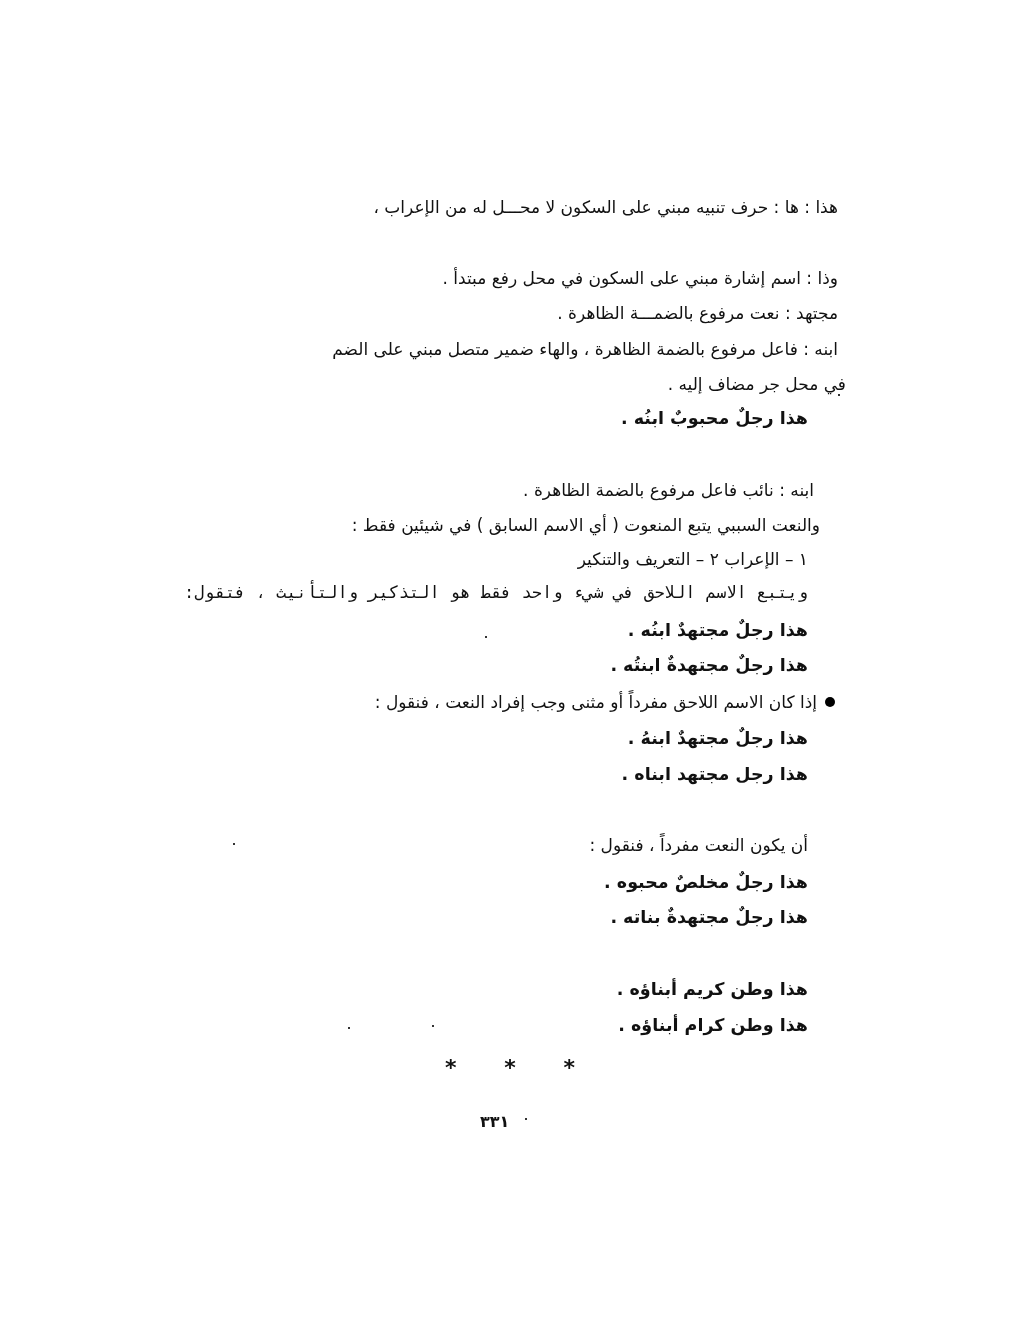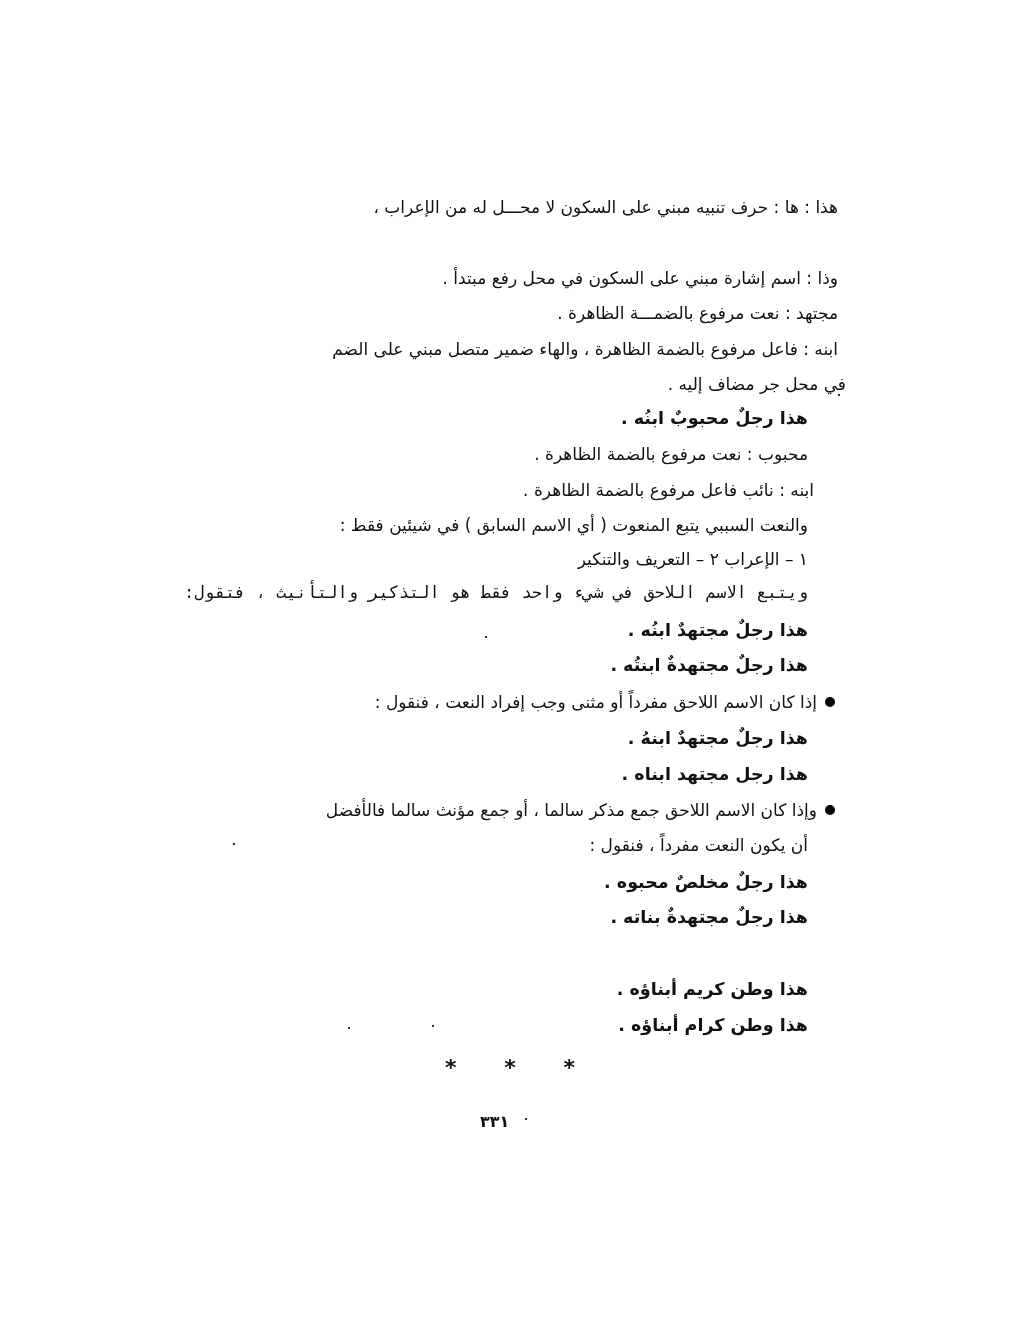--- a/index.html
+++ b/index.html
@@ -76,39 +76,35 @@
 
 <div class="page">
 
   <div class="line" style="right:182px; top:196px;">هذا : ها : حرف تنبيه مبني على السكون لا محـــل له من الإعراب ،</div>
   <div class="line" style="right:182px; top:231px;margin-top:36px;">وذا : اسم إشارة مبني على السكون في محل رفع مبتدأ .</div>
   <div class="line" style="right:182px; top:302px;">مجتهد : نعت مرفوع بالضمـــة الظاهرة .</div>
   <div class="line" style="right:182px; top:338px;">ابنه : فاعل مرفوع بالضمة الظاهرة ، والهاء ضمير متصل مبني على الضم</div>
   <div class="line" style="right:174px; top:373px;">في محل جر مضاف إليه .</div>
 
   <div class="line bold" style="right:212px; top:407px;">هذا رجلٌ محبوبٌ ابنُه .</div>
-  <div class="line" style="right:212px; top:443px;">محبوب : نعت مرفوع بالضمة الظاهرة .</div>
   <div class="line" style="right:206px; top:479px;">ابنه : نائب فاعل مرفوع بالضمة الظاهرة .</div>
 
-  <div class="line" style="right:212px; top:514px;">والنعت السببي يتبع المنعوت ( أي الاسم السابق ) في شيئين فقط :</div>
+  <div class="line" style="right:200px; top:514px;">والنعت السببي يتبع المنعوت ( أي الاسم السابق ) في شيئين فقط :</div>
   <div class="line" style="right:212px; top:548px;">١ – الإعراب              ٢ – التعريف والتنكير</div>
   <div class="line" style="right:212px; top:583px;font-family:Liberation Mono, monospace;">ويتبع الاسم اللاحق في شيء واحد فقط هو التذكير والتأنيث ، فتقول:</div>
 
   <div class="line bold" style="right:212px; top:619px;">هذا رجلٌ مجتهدٌ ابنُه .</div>
   <div class="line bold" style="right:212px; top:654px;">هذا رجلٌ مجتهدةٌ ابنتُه .</div>
 
   <div class="line" style="right:185px; top:691px;">
     <span class="bullet"></span><span>إذا كان الاسم اللاحق مفرداً أو مثنى وجب إفراد النعت ، فنقول :</span>
   </div>
   <div class="line bold" style="right:212px; top:727px;text-align:right;">هذا رجلٌ مجتهدٌ ابنهُ .</div>
   <div class="line bold" style="right:212px; top:763px;">هذا رجل مجتهد ابناه .</div>
 
-  <div class="line" style="right:185px; top:799px;">
-    <span class="bullet"></span><span>وإذا كان الاسم اللاحق جمع مذكر سالما ، أو جمع مؤنث سالما  فالأفضل</span>
-  </div>
   <div class="line" style="right:212px; top:834px;">أن يكون النعت مفرداً ، فنقول :</div>
   <div class="line bold" style="right:212px; top:871px;">هذا رجلٌ مخلصٌ محبوه .</div>
   <div class="line bold" style="right:212px; top:906px;">هذا رجلٌ مجتهدةٌ بناته .</div>
 
   <div class="line bold" style="right:212px; top:978px;">هذا وطن كريم أبناؤه .</div>
   <div class="line bold" style="right:212px; top:1014px;">هذا وطن كرام أبناؤه .</div>
 
   <div class="stars">
     <span>*</span>
     <span>*</span>

